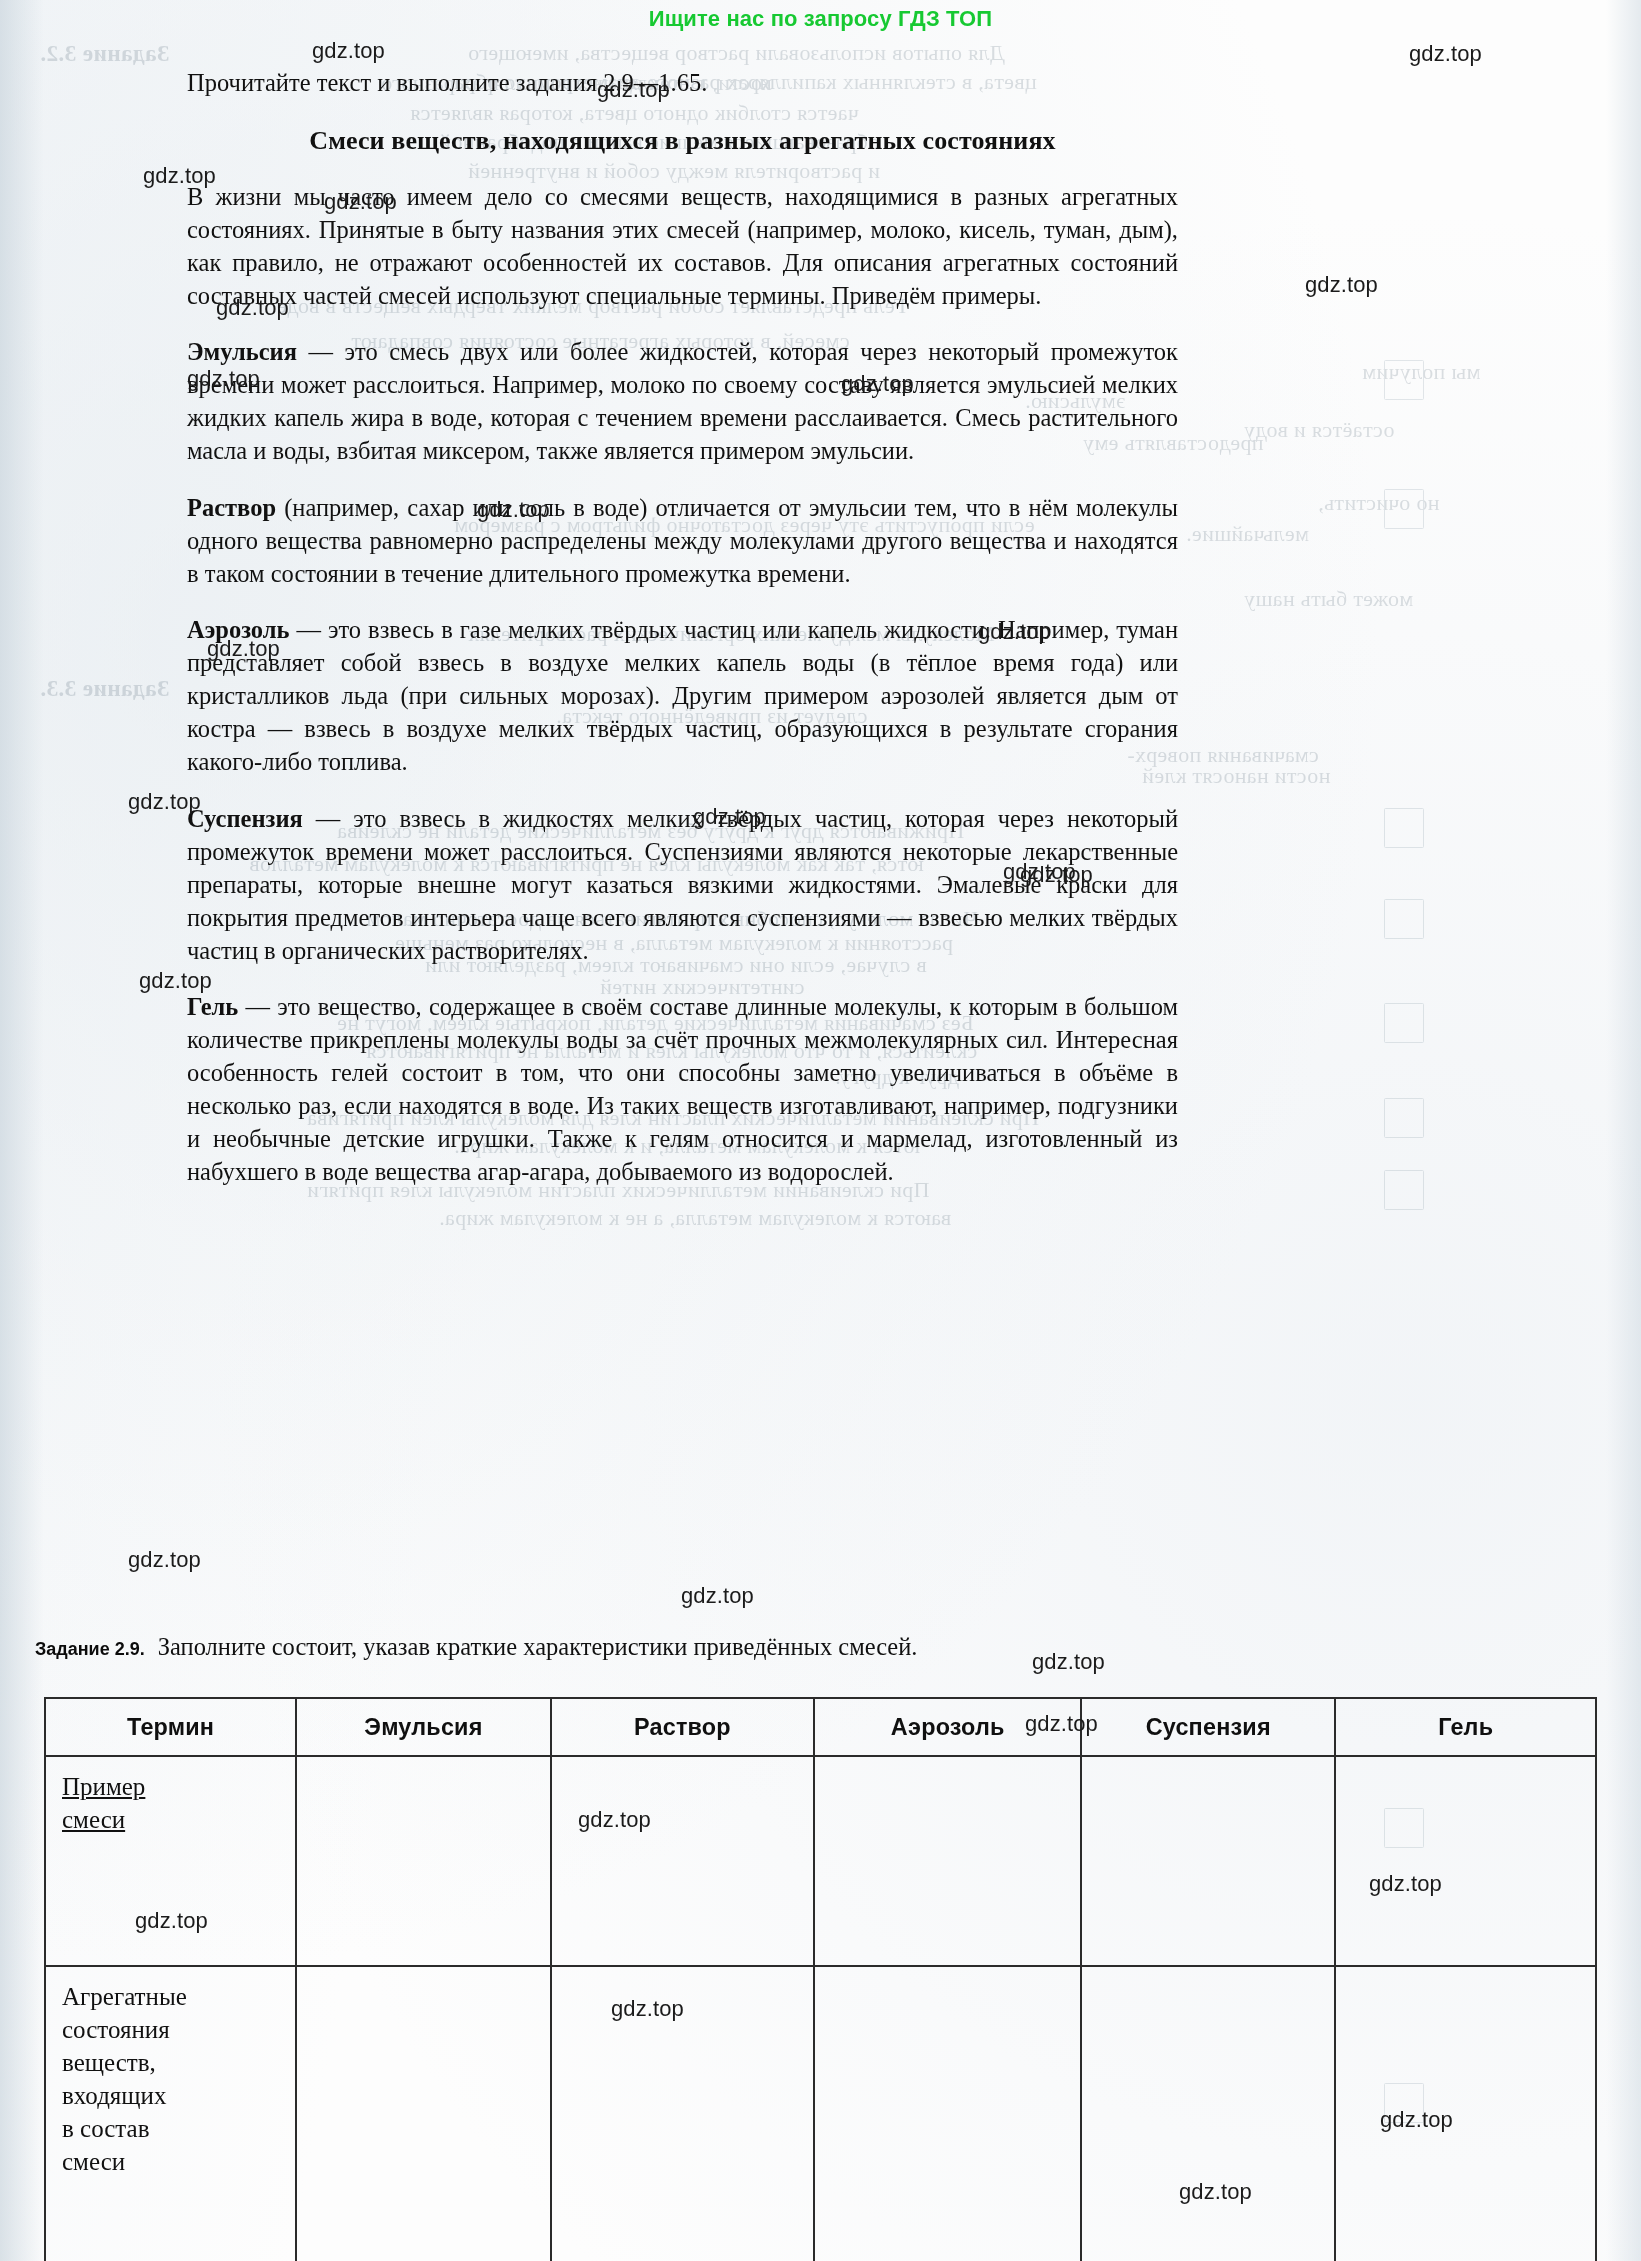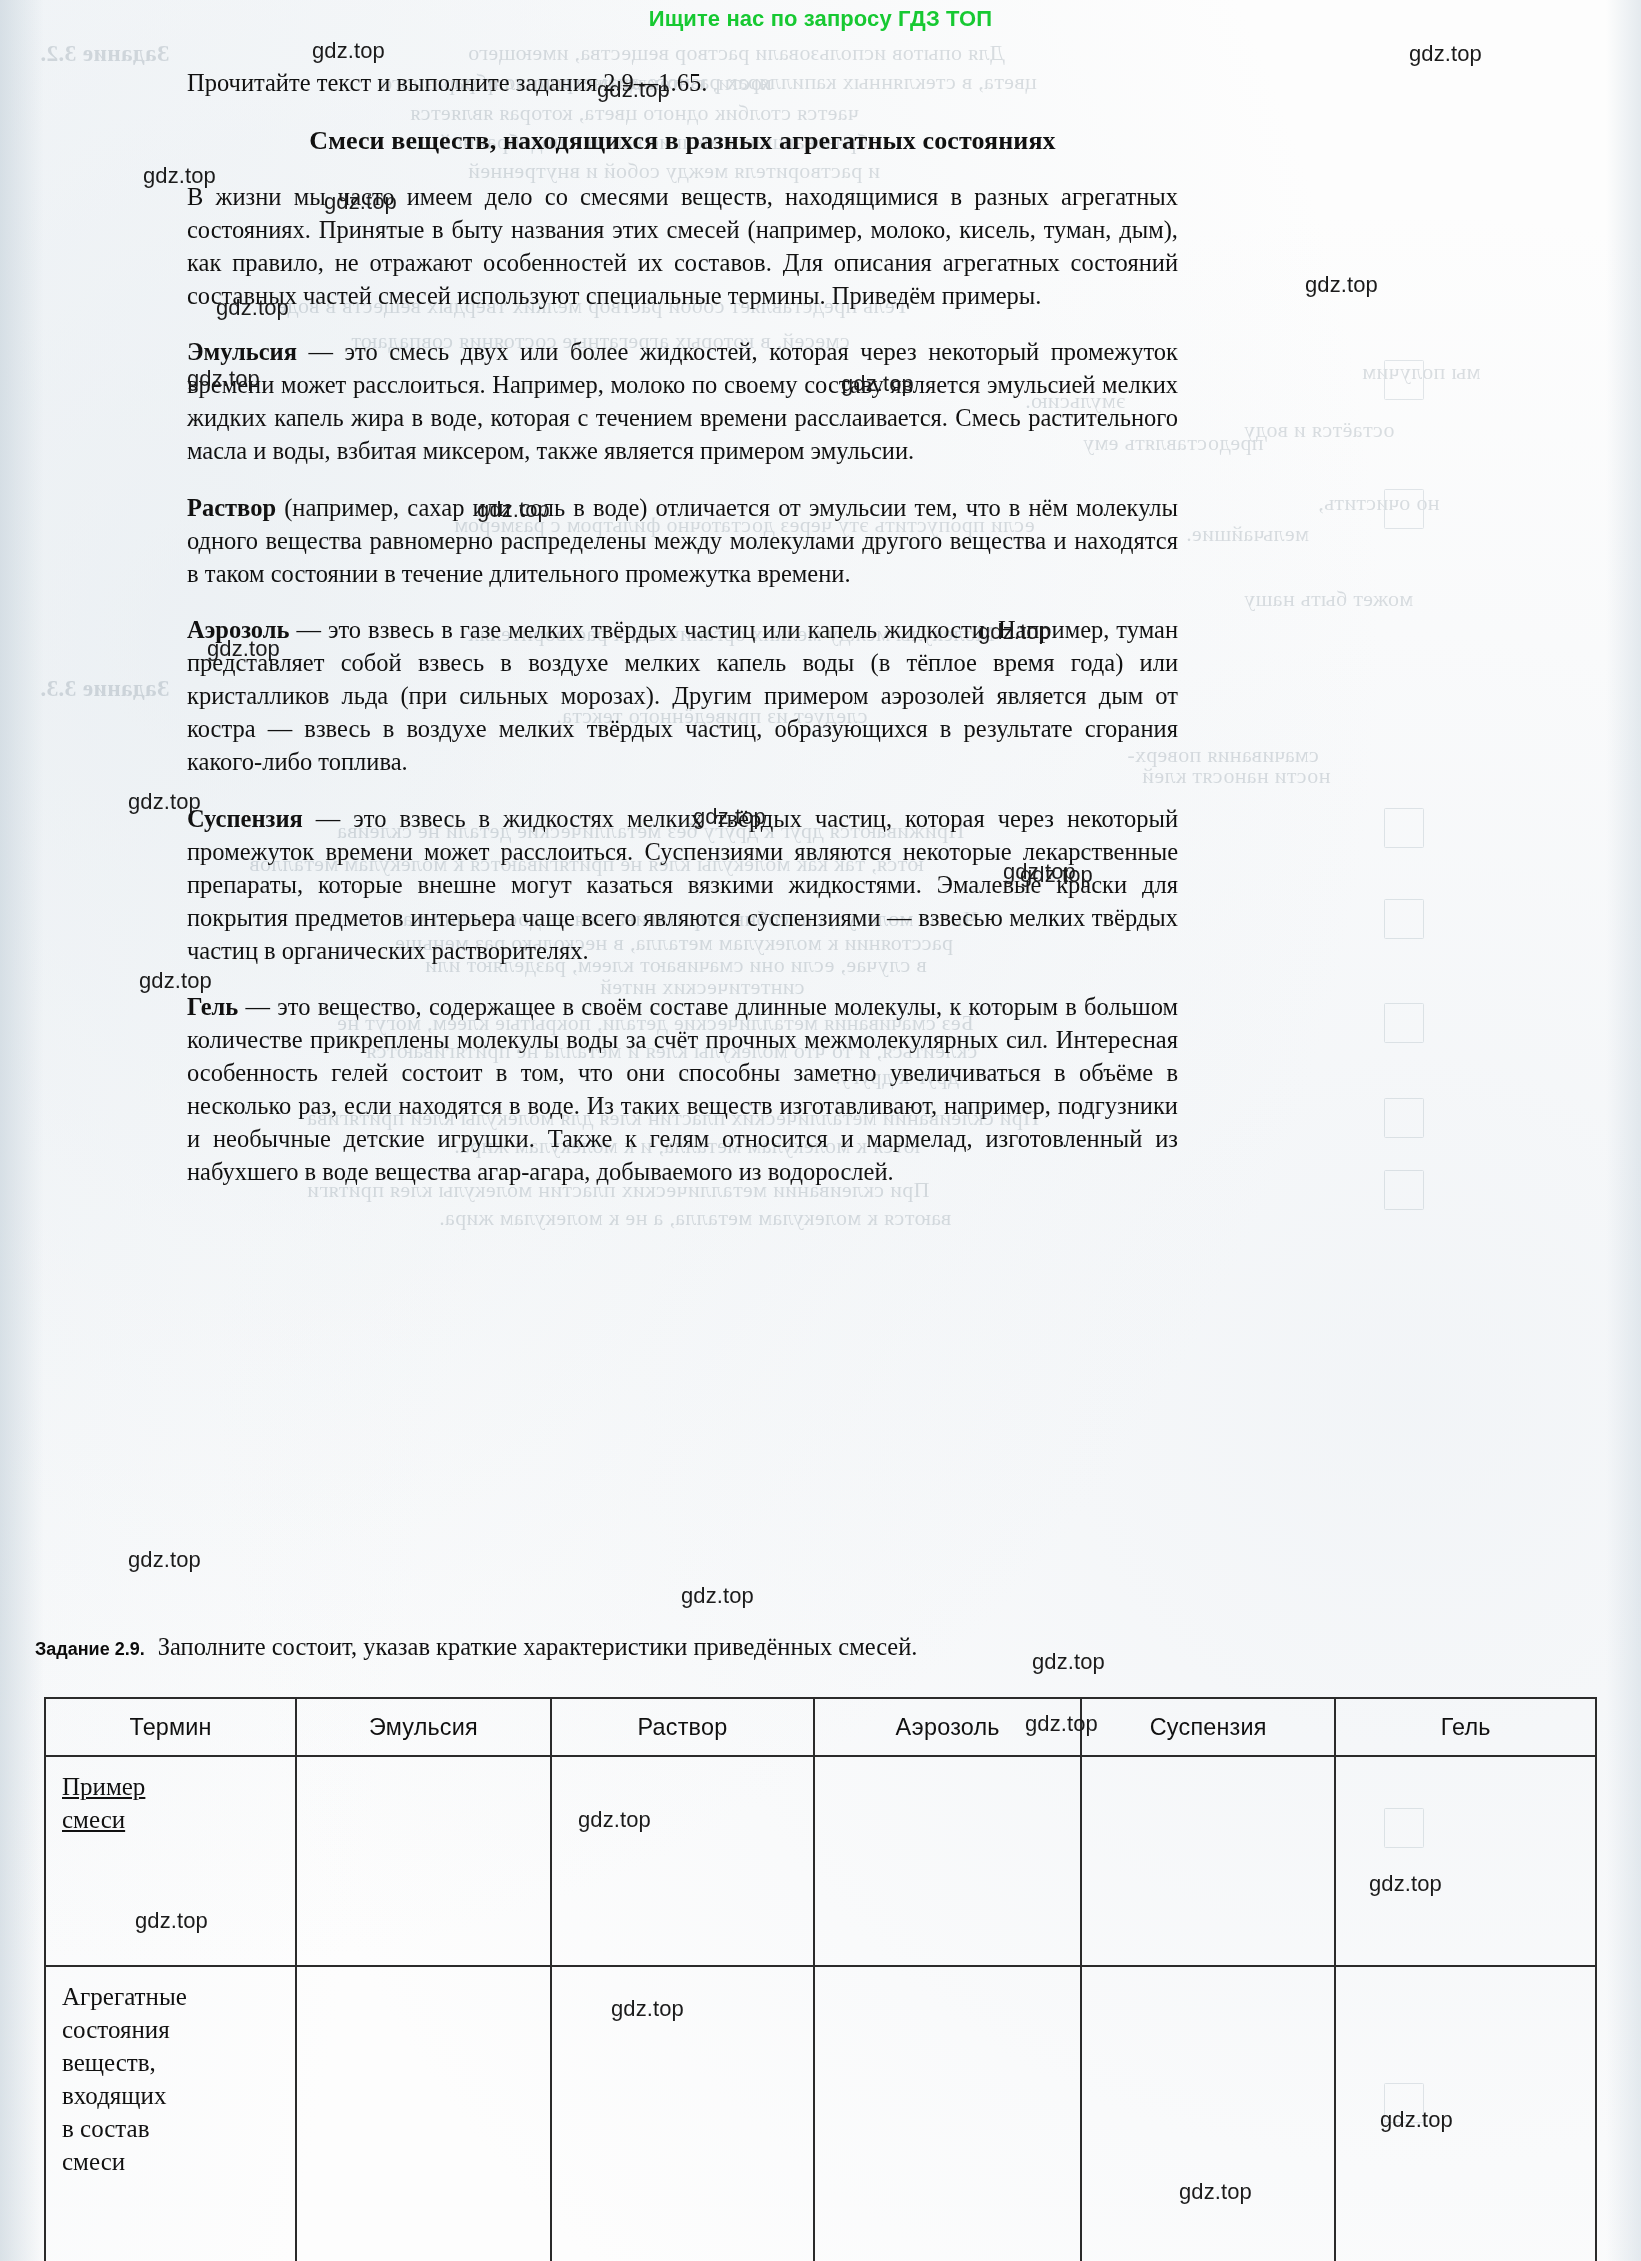--- a/index.html
+++ b/index.html
@@ -168,21 +168,21 @@
     border: 2.2px solid #2b2b2b;
     vertical-align: top;
     padding: 0;
     background: transparent;
   }
   table.grid th {
     height: 56px;
     text-align: center;
     vertical-align: middle;
     font-family: "Liberation Sans", "DejaVu Sans", sans-serif;
-    font-weight: 400;
+    font-weight: 700;
     font-size: 23.4px;
     color: #101010;
     letter-spacing: 0.2px;
   }
   table.grid td.rowlabel {
     font-family: "Liberation Serif", "DejaVu Serif", serif;
     font-size: 25px;
     line-height: 33px;
     padding: 13px 10.2px 11.7px 16px;
     text-align: left;

